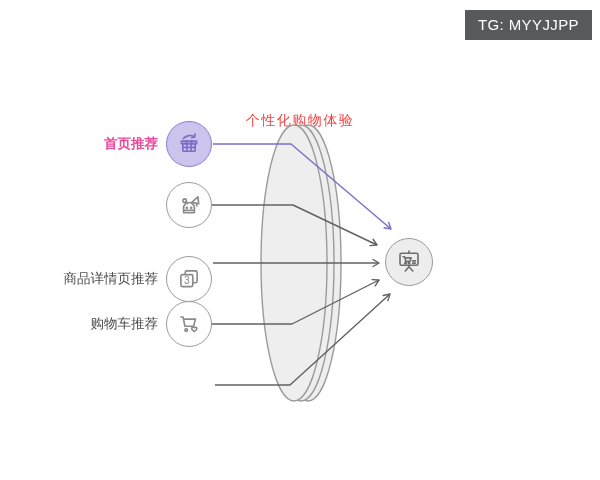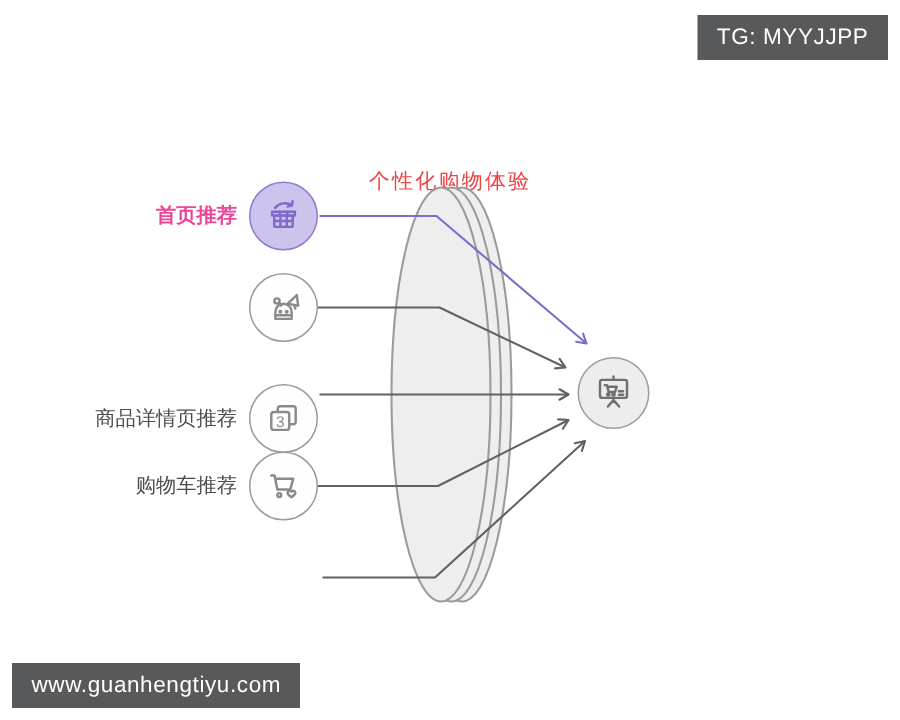--- a/index.html
+++ b/index.html
@@ -38,21 +38,20 @@
                  line-height:22px;white-space:nowrap;}
 
   .icon-svg{display:block;}
 </style>
 </head>
 <body>
 
 <div class="canvas">
 
   <div class="badge badge-tg">TG: MYYJJPP</div>
-  <div class="badge badge-site">www.guanhengtiyu.com</div>
 
   <div class="diagram-title">个性化购物体验</div>
 
   <svg class="flow-svg" width="600" height="480" viewBox="0 0 600 480">
     <defs>
       <marker id="arrGray" markerWidth="12" markerHeight="12" refX="7.5" refY="4.5" orient="auto" markerUnits="userSpaceOnUse">
         <path d="M1.5 1 L7.5 4.5 L1.5 8" fill="none" stroke="#616161" stroke-width="1.4" stroke-linecap="round" stroke-linejoin="round"></path>
       </marker>
       <marker id="arrPurple" markerWidth="12" markerHeight="12" refX="7.5" refY="4.5" orient="auto" markerUnits="userSpaceOnUse">
         <path d="M1.5 1 L7.5 4.5 L1.5 8" fill="none" stroke="#7e6cc8" stroke-width="1.4" stroke-linecap="round" stroke-linejoin="round"></path>

